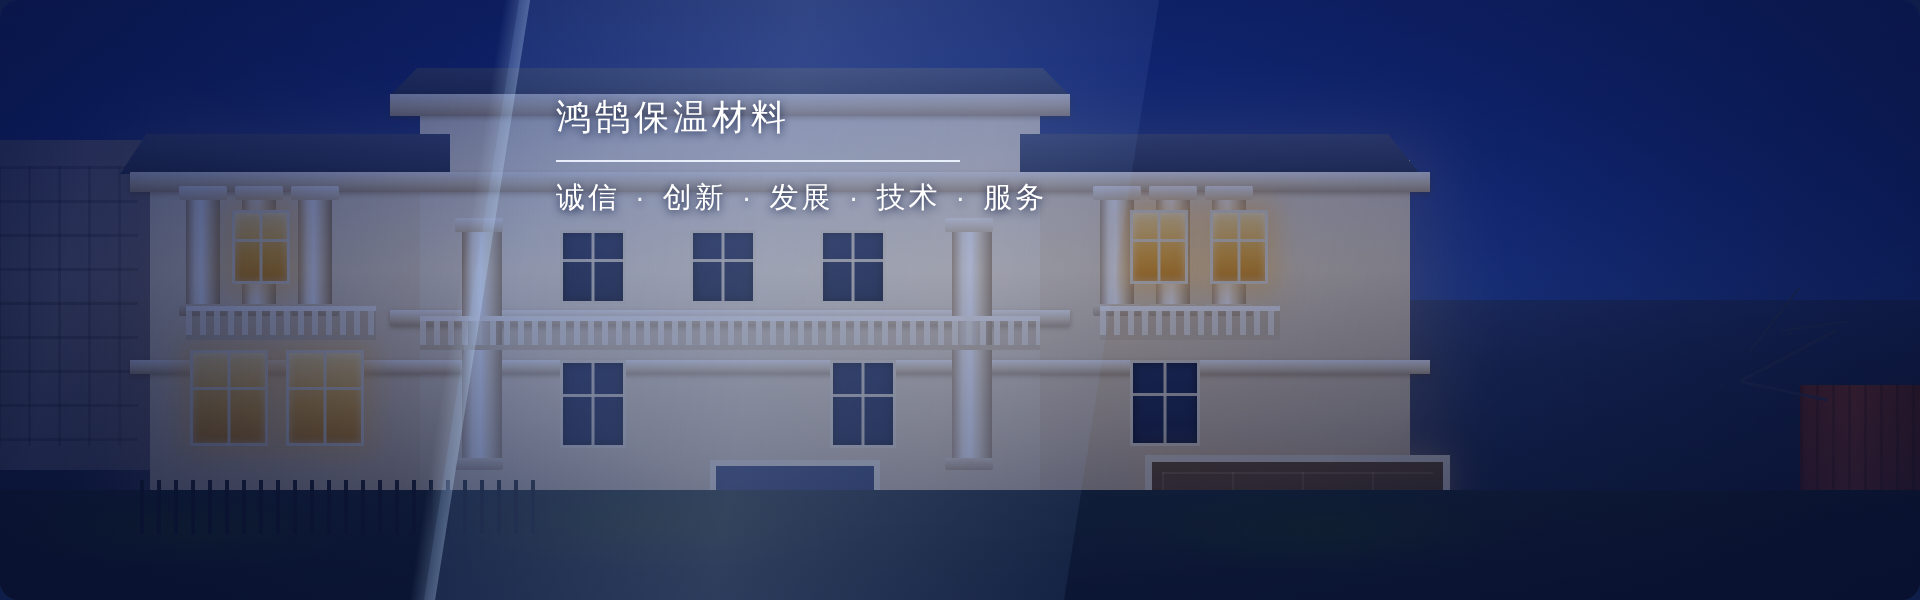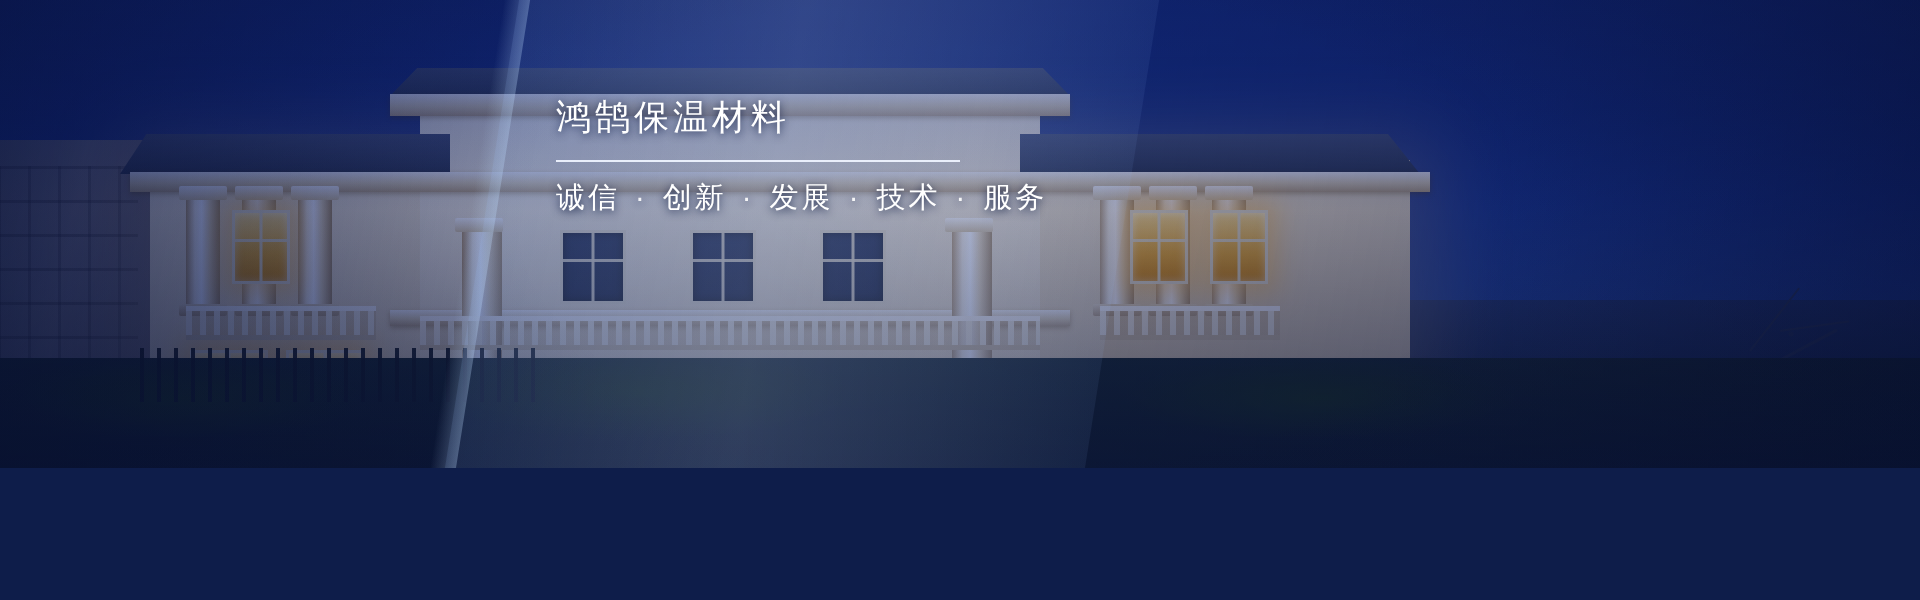--- a/index.html
+++ b/index.html
@@ -4,22 +4,23 @@
 <style>
   * { margin:0; padding:0; box-sizing:border-box; }
   html, body {
     width:1920px; height:600px; overflow:hidden;
     background:#0e1d4a;
     font-family:"Liberation Sans","DejaVu Sans",sans-serif;
   }
 
   .banner {
     position:relative;
-    width:1920px; height:468px;
+    width:1920px; height:600px;
     overflow:hidden;
+    border-radius:19px;
   }
 
   
   .photo { position:absolute; inset:0; overflow:hidden; }
 
   
   .sky {
     position:absolute; left:0; top:0; width:1920px; height:330px;
     background:
       radial-gradient(ellipse 900px 260px at 760px 300px, rgba(255,214,150,.40) 0%, rgba(255,190,120,.10) 45%, rgba(0,0,0,0) 72%),

